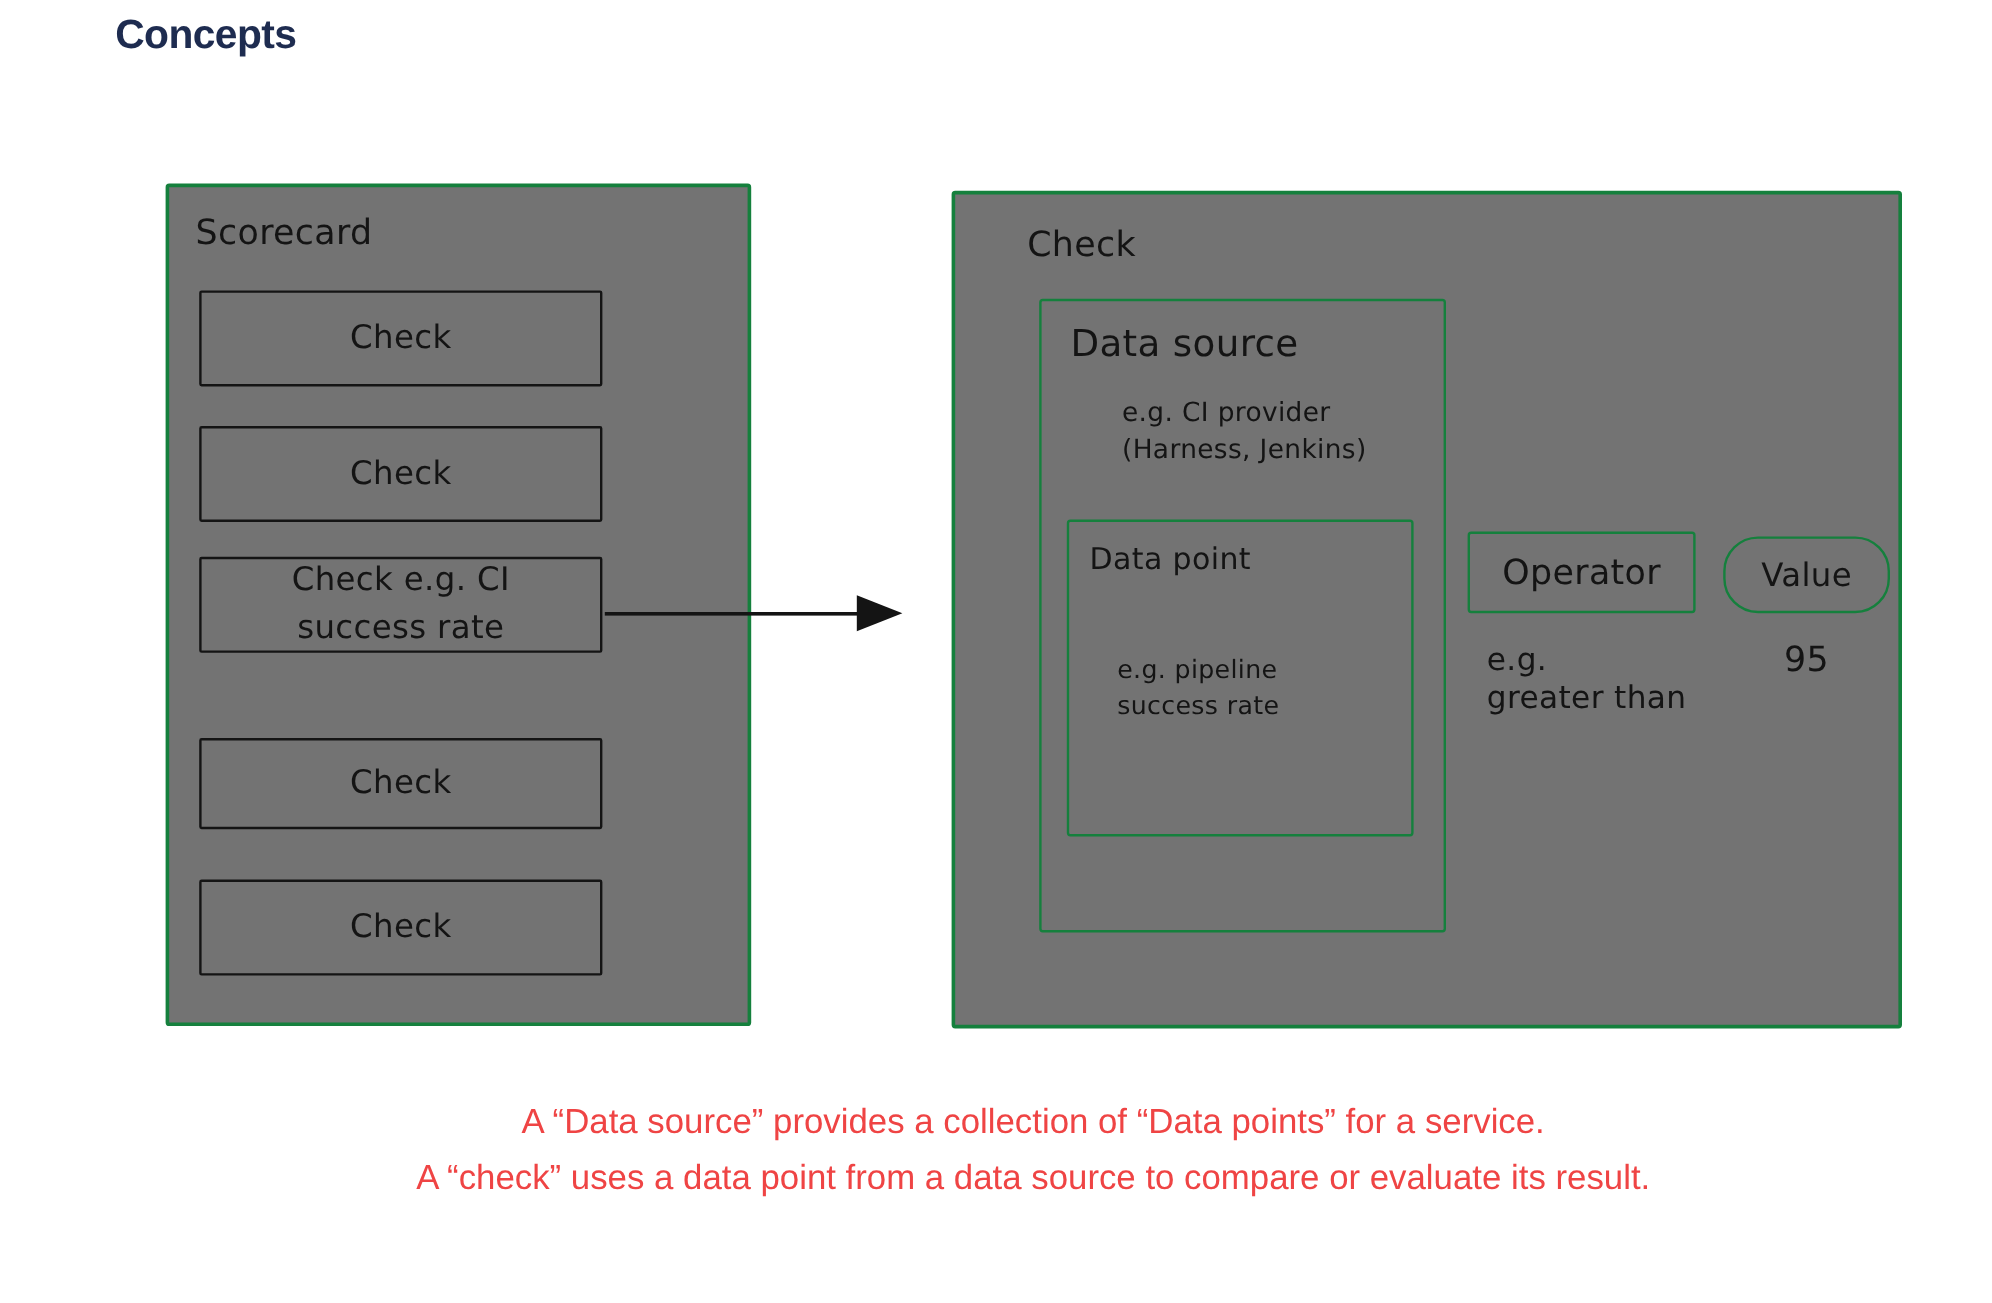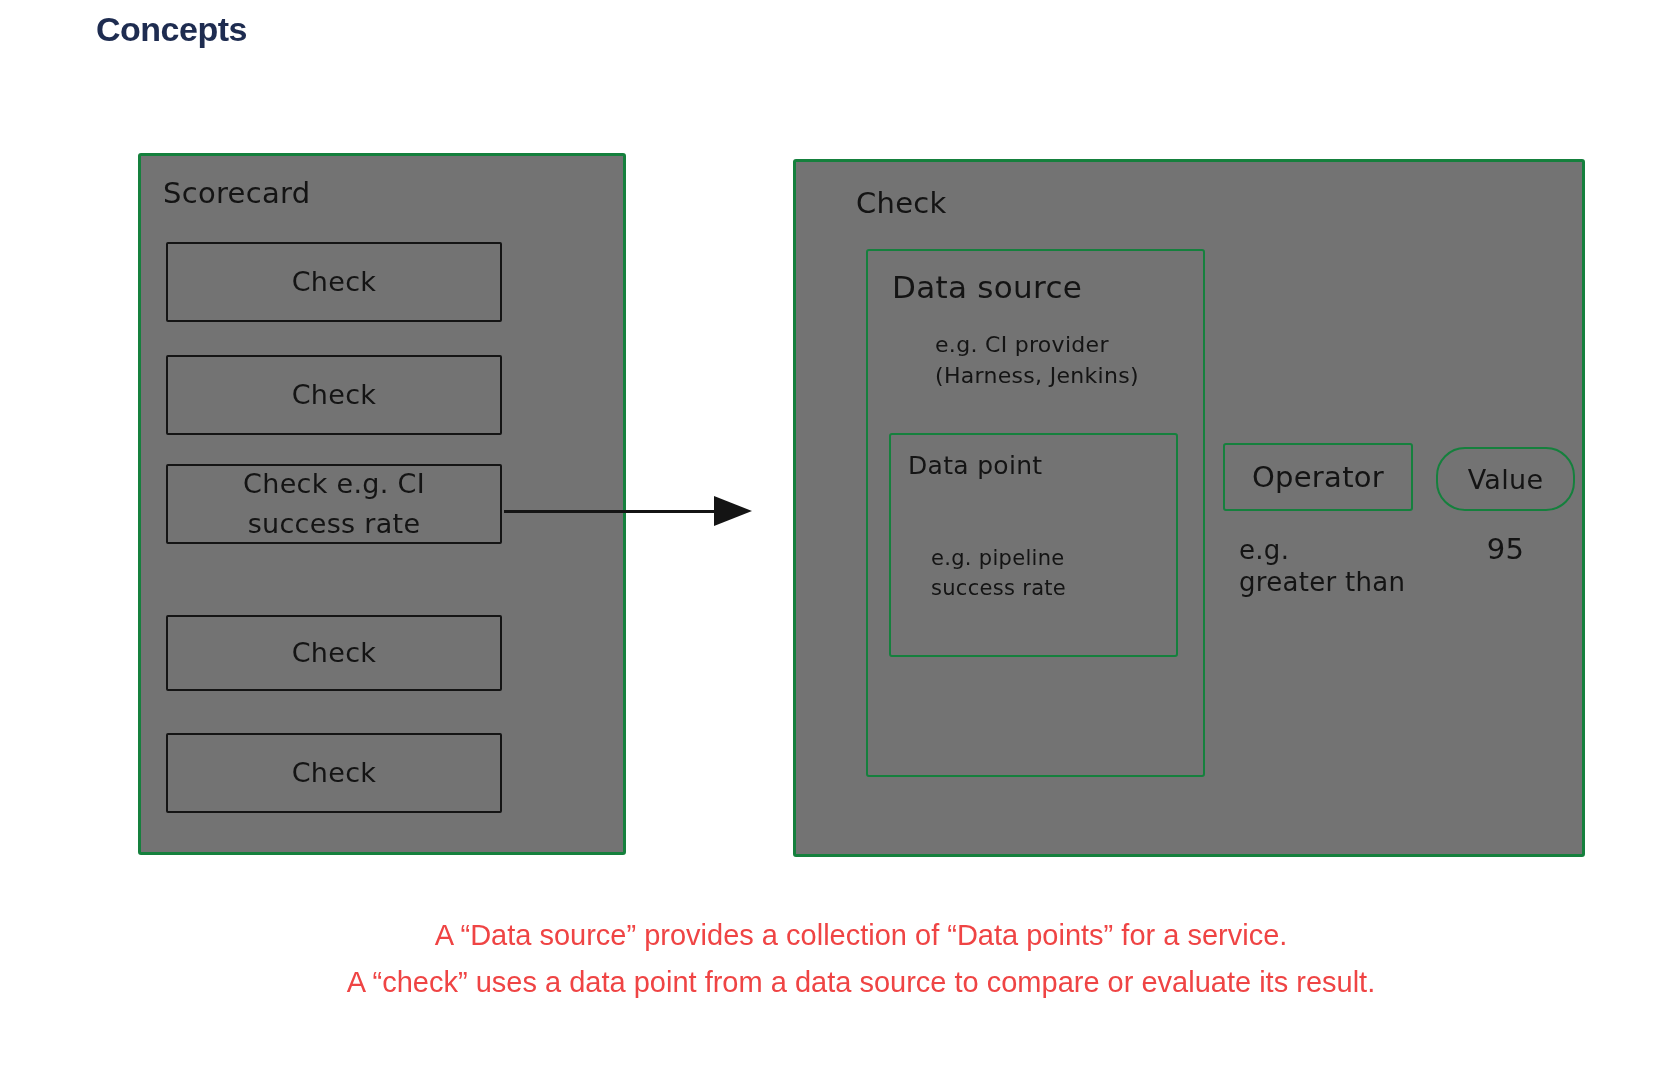--- a/index.html
+++ b/index.html
@@ -36,21 +36,21 @@
               border-left:38px solid #141414;border-top:15px solid transparent;border-bottom:15px solid transparent;}
 
   
   #check-detail-box{left:793px;top:159px;width:792px;height:698px;}
   #check-detail-label{position:absolute;left:60px;top:24px;font-size:29px;}
 
   #data-source-box{left:70px;top:87px;width:339px;height:528px;}
   #data-source-label{position:absolute;left:24px;top:18px;font-size:31px;}
   #data-source-example{position:absolute;left:43px;top:78px;font-size:22px;line-height:31px;white-space:pre-line;margin-left:24px;}
 
-  #data-point-box{left:21px;top:182px;width:289px;height:224px;}
+  #data-point-box{left:21px;top:182px;width:289px;height:264px;}
   #data-point-label{position:absolute;left:17px;top:16px;font-size:25px;}
   #data-point-example{position:absolute;left:40px;top:108px;font-size:21px;line-height:30px;white-space:pre-line;}
 
   #operator-box{left:427px;top:281px;width:190px;height:68px;display:flex;align-items:center;justify-content:center;}
   #operator-box .hand{font-size:29px;}
   #value-box{left:640px;top:285px;width:139px;height:64px;display:flex;align-items:center;justify-content:center;border-radius:29px;}
   #value-box .hand{font-size:27px;}
   #operator-example{position:absolute;left:443px;top:372px;font-size:26px;line-height:32px;white-space:pre-line;}
   #value-example{position:absolute;left:640px;top:370px;width:139px;font-size:29px;text-align:center;}
 

